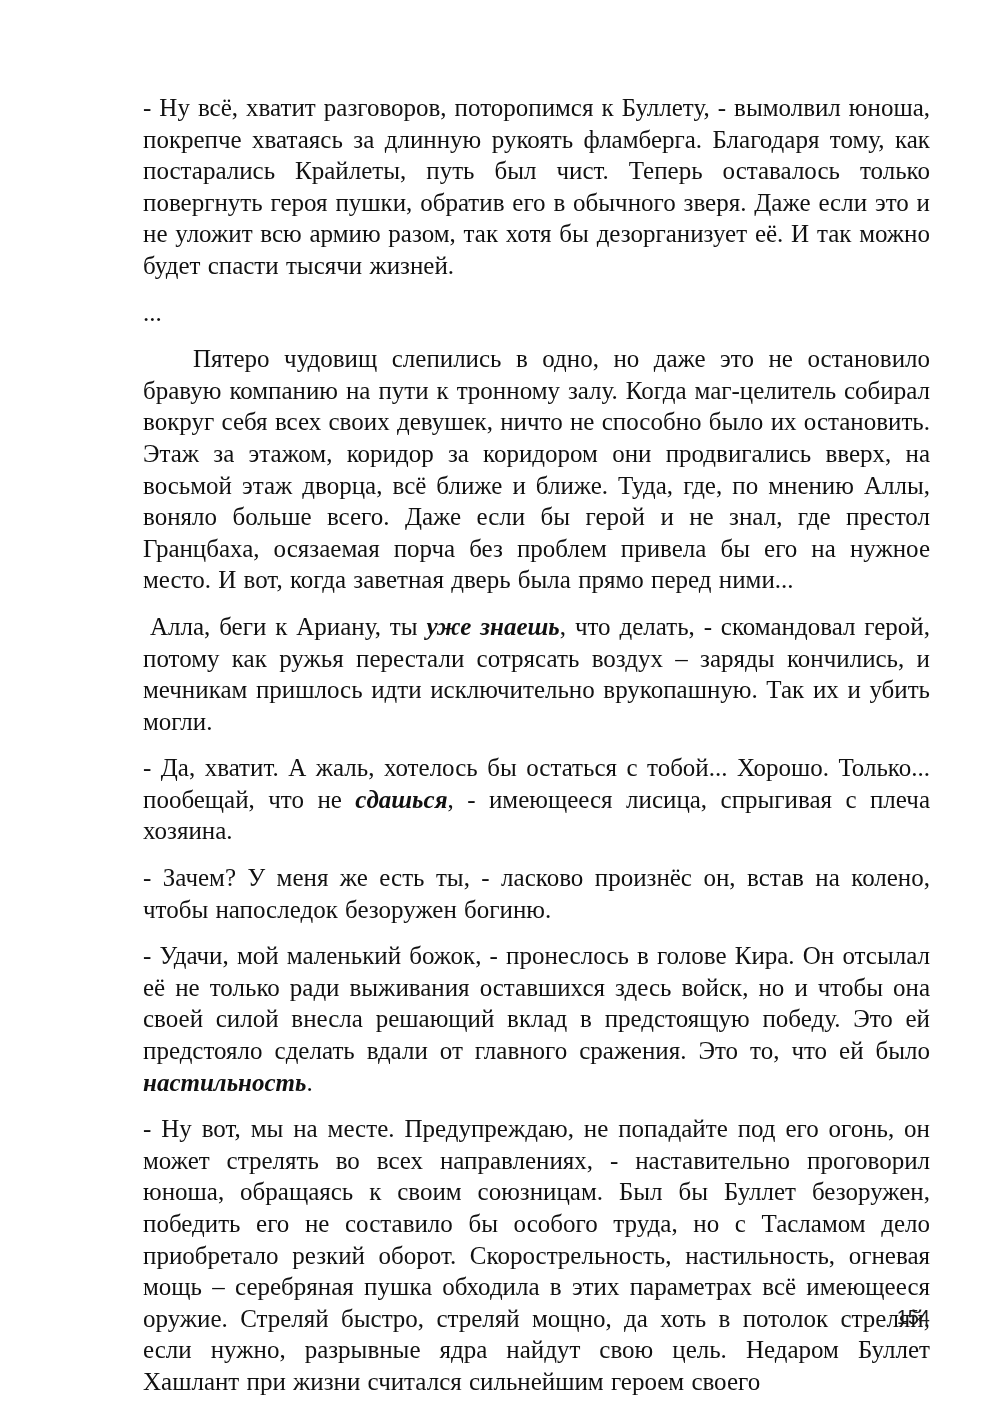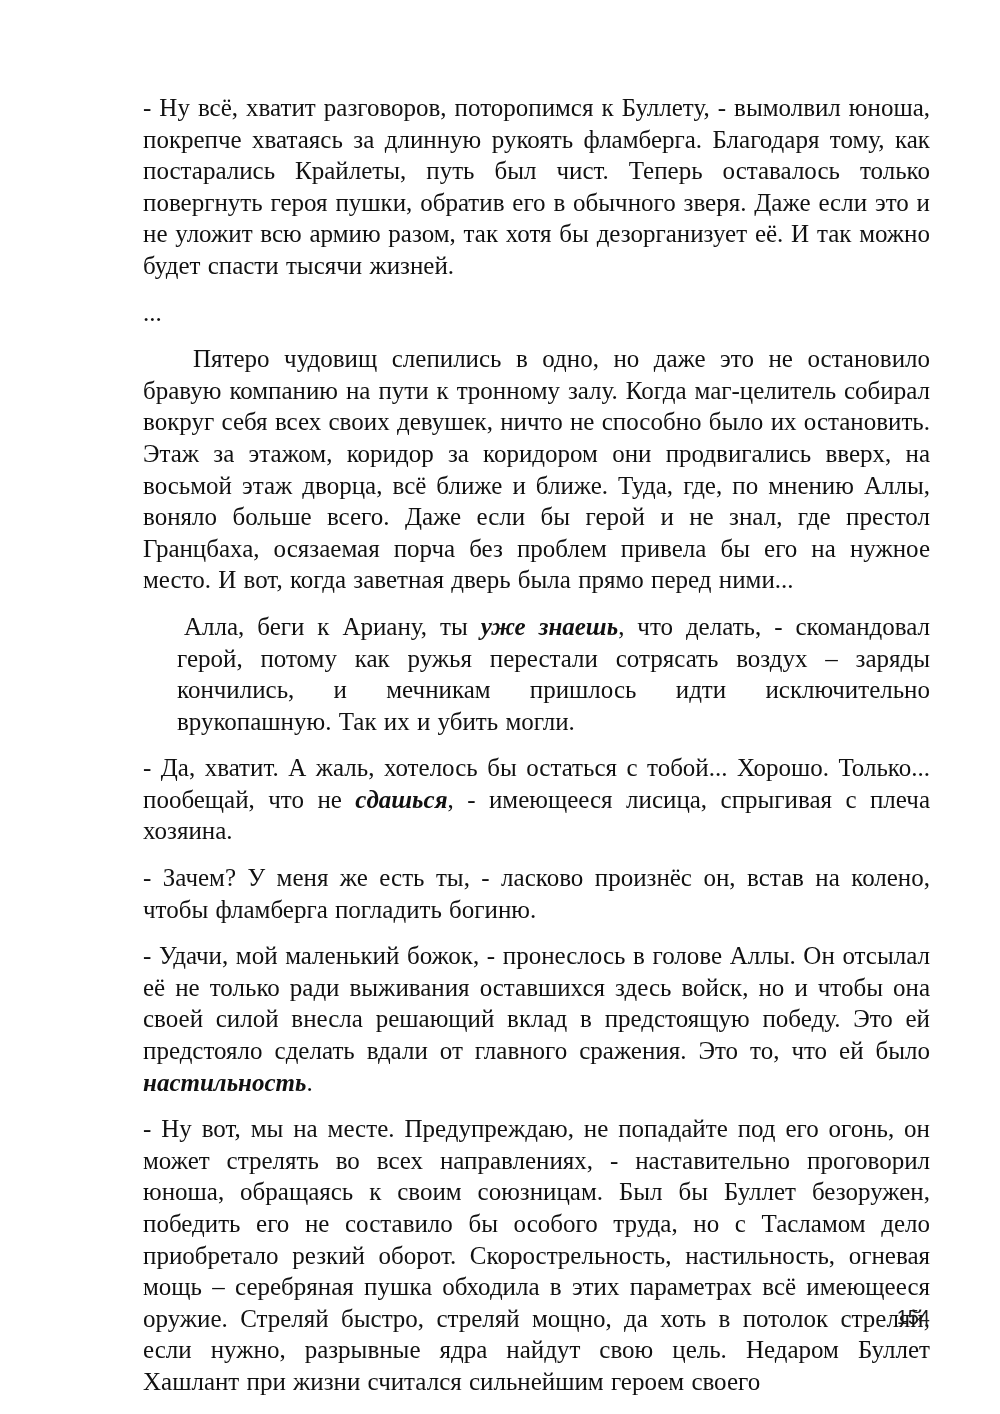--- a/index.html
+++ b/index.html
@@ -26,21 +26,20 @@
     font-size: 25px;
     line-height: 31.6px;
     text-align: justify;
     word-spacing: 1px;
   }
   p.indent-first {
     text-indent: 50px;
   }
   p.micro-indent {
     text-indent: 7px;
-    margin-left: 34px;
   }
   .bi {
     font-weight: bold;
     font-style: italic;
   }
   .page-number {
     position: absolute;
     left: 143px;
     top: 1306px;
     width: 787px;
@@ -58,21 +57,21 @@
   <p>- Ну всё, хватит разговоров, поторопимся к Буллету, - вымолвил юноша, покрепче хватаясь за длинную рукоять фламберга. Благодаря тому, как постарались Крайлеты, путь был чист. Теперь оставалось только повергнуть героя пушки, обратив его в обычного зверя. Даже если это и не уложит всю армию разом, так хотя бы дезорганизует её. И так можно будет спасти тысячи жизней.</p>
 
   <p>...</p>
 
   <p class="indent-first">Пятеро чудовищ слепились в одно, но даже это не остановило бравую компанию на пути к тронному залу. Когда маг-целитель собирал вокруг себя всех своих девушек, ничто не способно было их остановить. Этаж за этажом, коридор за коридором они продвигались вверх, на восьмой этаж дворца, всё ближе и ближе. Туда, где, по мнению Аллы, воняло больше всего. Даже если бы герой и не знал, где престол Гранцбаха, осязаемая порча без проблем привела бы его на нужное место. И вот, когда заветная дверь была прямо перед ними...</p>
 
   <p class="micro-indent"><span>Алла, беги к Ариану, ты </span><span class="bi">уже знаешь</span><span>, что делать, - скомандовал герой, потому как ружья перестали сотрясать воздух – заряды кончились, и мечникам пришлось идти исключительно врукопашную. Так их и убить могли.</span></p>
 
   <p><span>- Да, хватит. А жаль, хотелось бы остаться с тобой... Хорошо. Только... пообещай, что не </span><span class="bi">сдашься</span><span>, - имеющееся лисица, спрыгивая с плеча хозяина.</span></p>
 
-  <p>- Зачем? У меня же есть ты, - ласково произнёс он, встав на колено, чтобы фламберга погладить богиню.</p>
+  <p>- Зачем? У меня же есть ты, - ласково произнёс он, встав на колено, чтобы напоследок безоружен богиню.</p>
 
-  <p><span>- Удачи, мой маленький божок, - пронеслось в голове Аллы. Он отсылал её не только ради выживания оставшихся здесь войск, но и чтобы она своей силой внесла решающий вклад в предстоящую победу. Это ей предстояло сделать вдали от главного сражения. Это то, что ей было </span><span class="bi">настильность</span><span>.</span></p>
+  <p><span>- Удачи, мой маленький божок, - пронеслось в голове Кира. Он отсылал её не только ради выживания оставшихся здесь войск, но и чтобы она своей силой внесла решающий вклад в предстоящую победу. Это ей предстояло сделать вдали от главного сражения. Это то, что ей было </span><span class="bi">настильность</span><span>.</span></p>
 
   <p>- Ну вот, мы на месте. Предупреждаю, не попадайте под его огонь, он может стрелять во всех направлениях, - наставительно проговорил юноша, обращаясь к своим союзницам. Был бы Буллет безоружен, победить его не составило бы особого труда, но с Тасламом дело приобретало резкий оборот. Скорострельность, настильность, огневая мощь – серебряная пушка обходила в этих параметрах всё имеющееся оружие. Стреляй быстро, стреляй мощно, да хоть в потолок стреляй, если нужно, разрывные ядра найдут свою цель. Недаром Буллет Хашлант при жизни считался сильнейшим героем своего</p>
 
 </div>
 
 <div class="page-number">154</div>
 
 </body></html>

